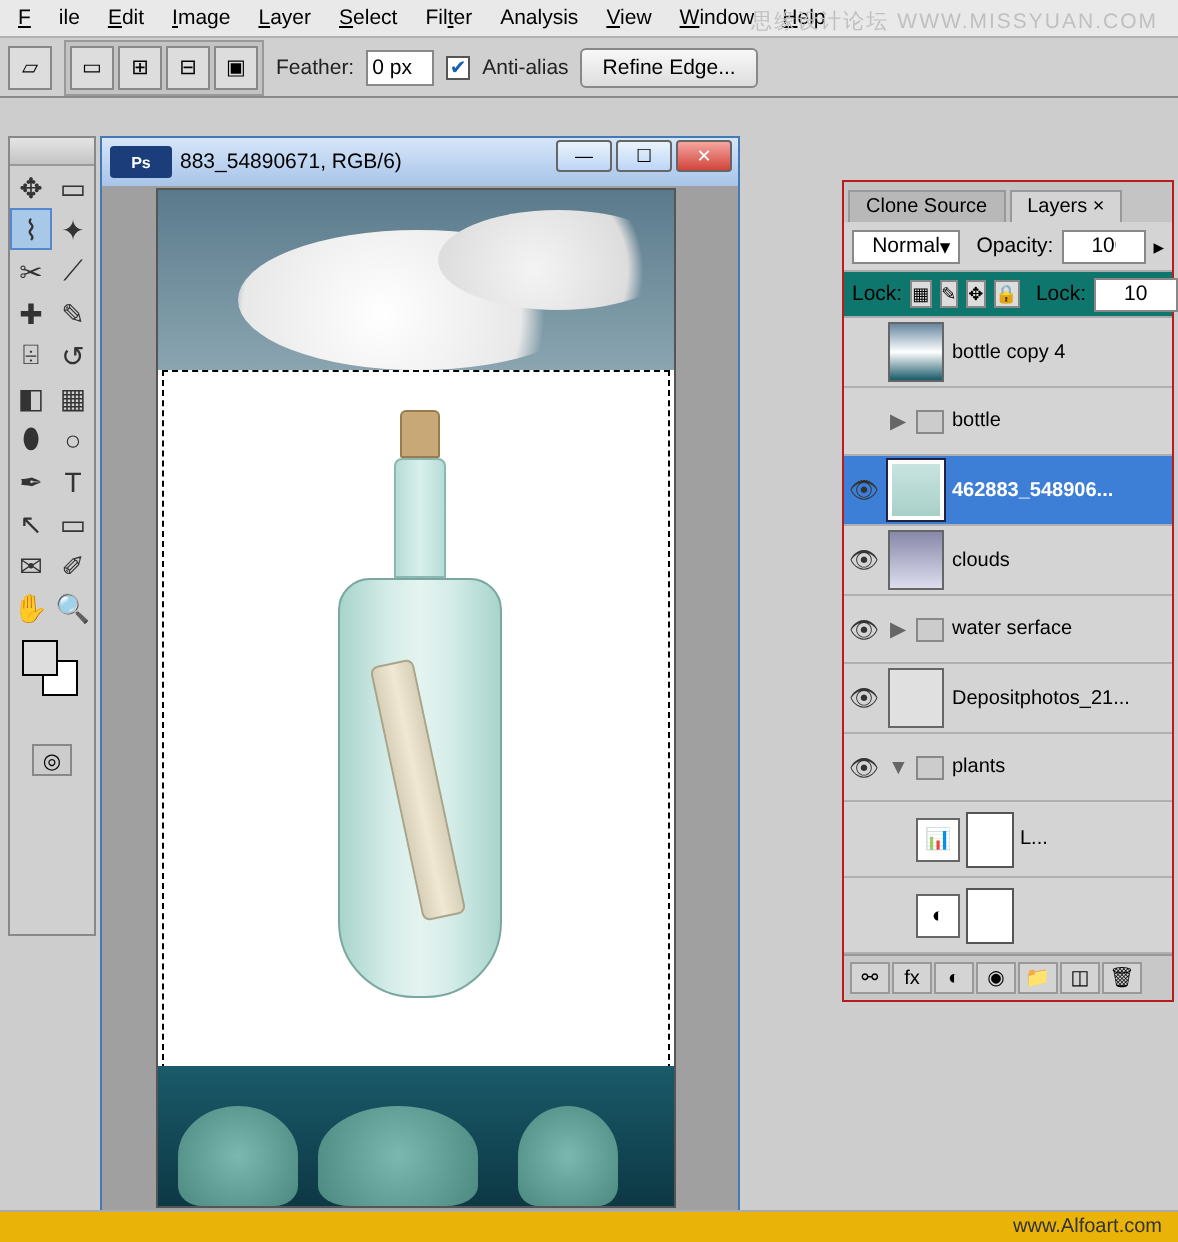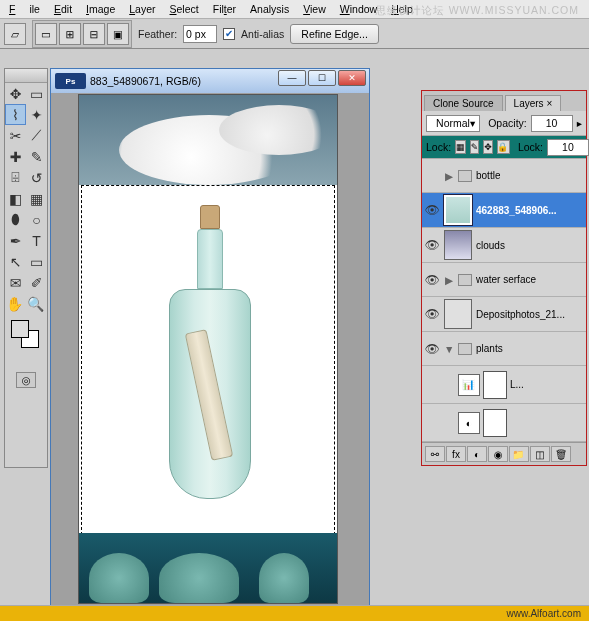--- a/index.html
+++ b/index.html
@@ -193,20 +193,25 @@
     <div class="ico">✥</div>
     <div class="ico">🔒</div>
     <span style="flex:1"></span>
     <span>Lock:</span>
     <input class="pct" value="100%" style="">
     <span>▸</span>
   </div>
   <div class="layers">
     <div class="layer">
       <div class="eye"></div>
+      <div class="thumb sky2"></div>
+      <span class="lname">bottle copy 4</span>
+    </div>
+    <div class="layer">
+      <div class="eye"></div>
       <div class="fold">▶</div>
       <div class="fico"></div>
       <span class="lname">bottle</span>
     </div>
     <div class="layer active" style="position:relative">
       <div class="eye">👁</div>
       <div class="thumb bot" style="border:2px solid #fff;outline:1px solid #224"></div>
       <span class="lname" style="font-weight:bold">462883_548906...</span>
     </div>
     <div class="layer">

